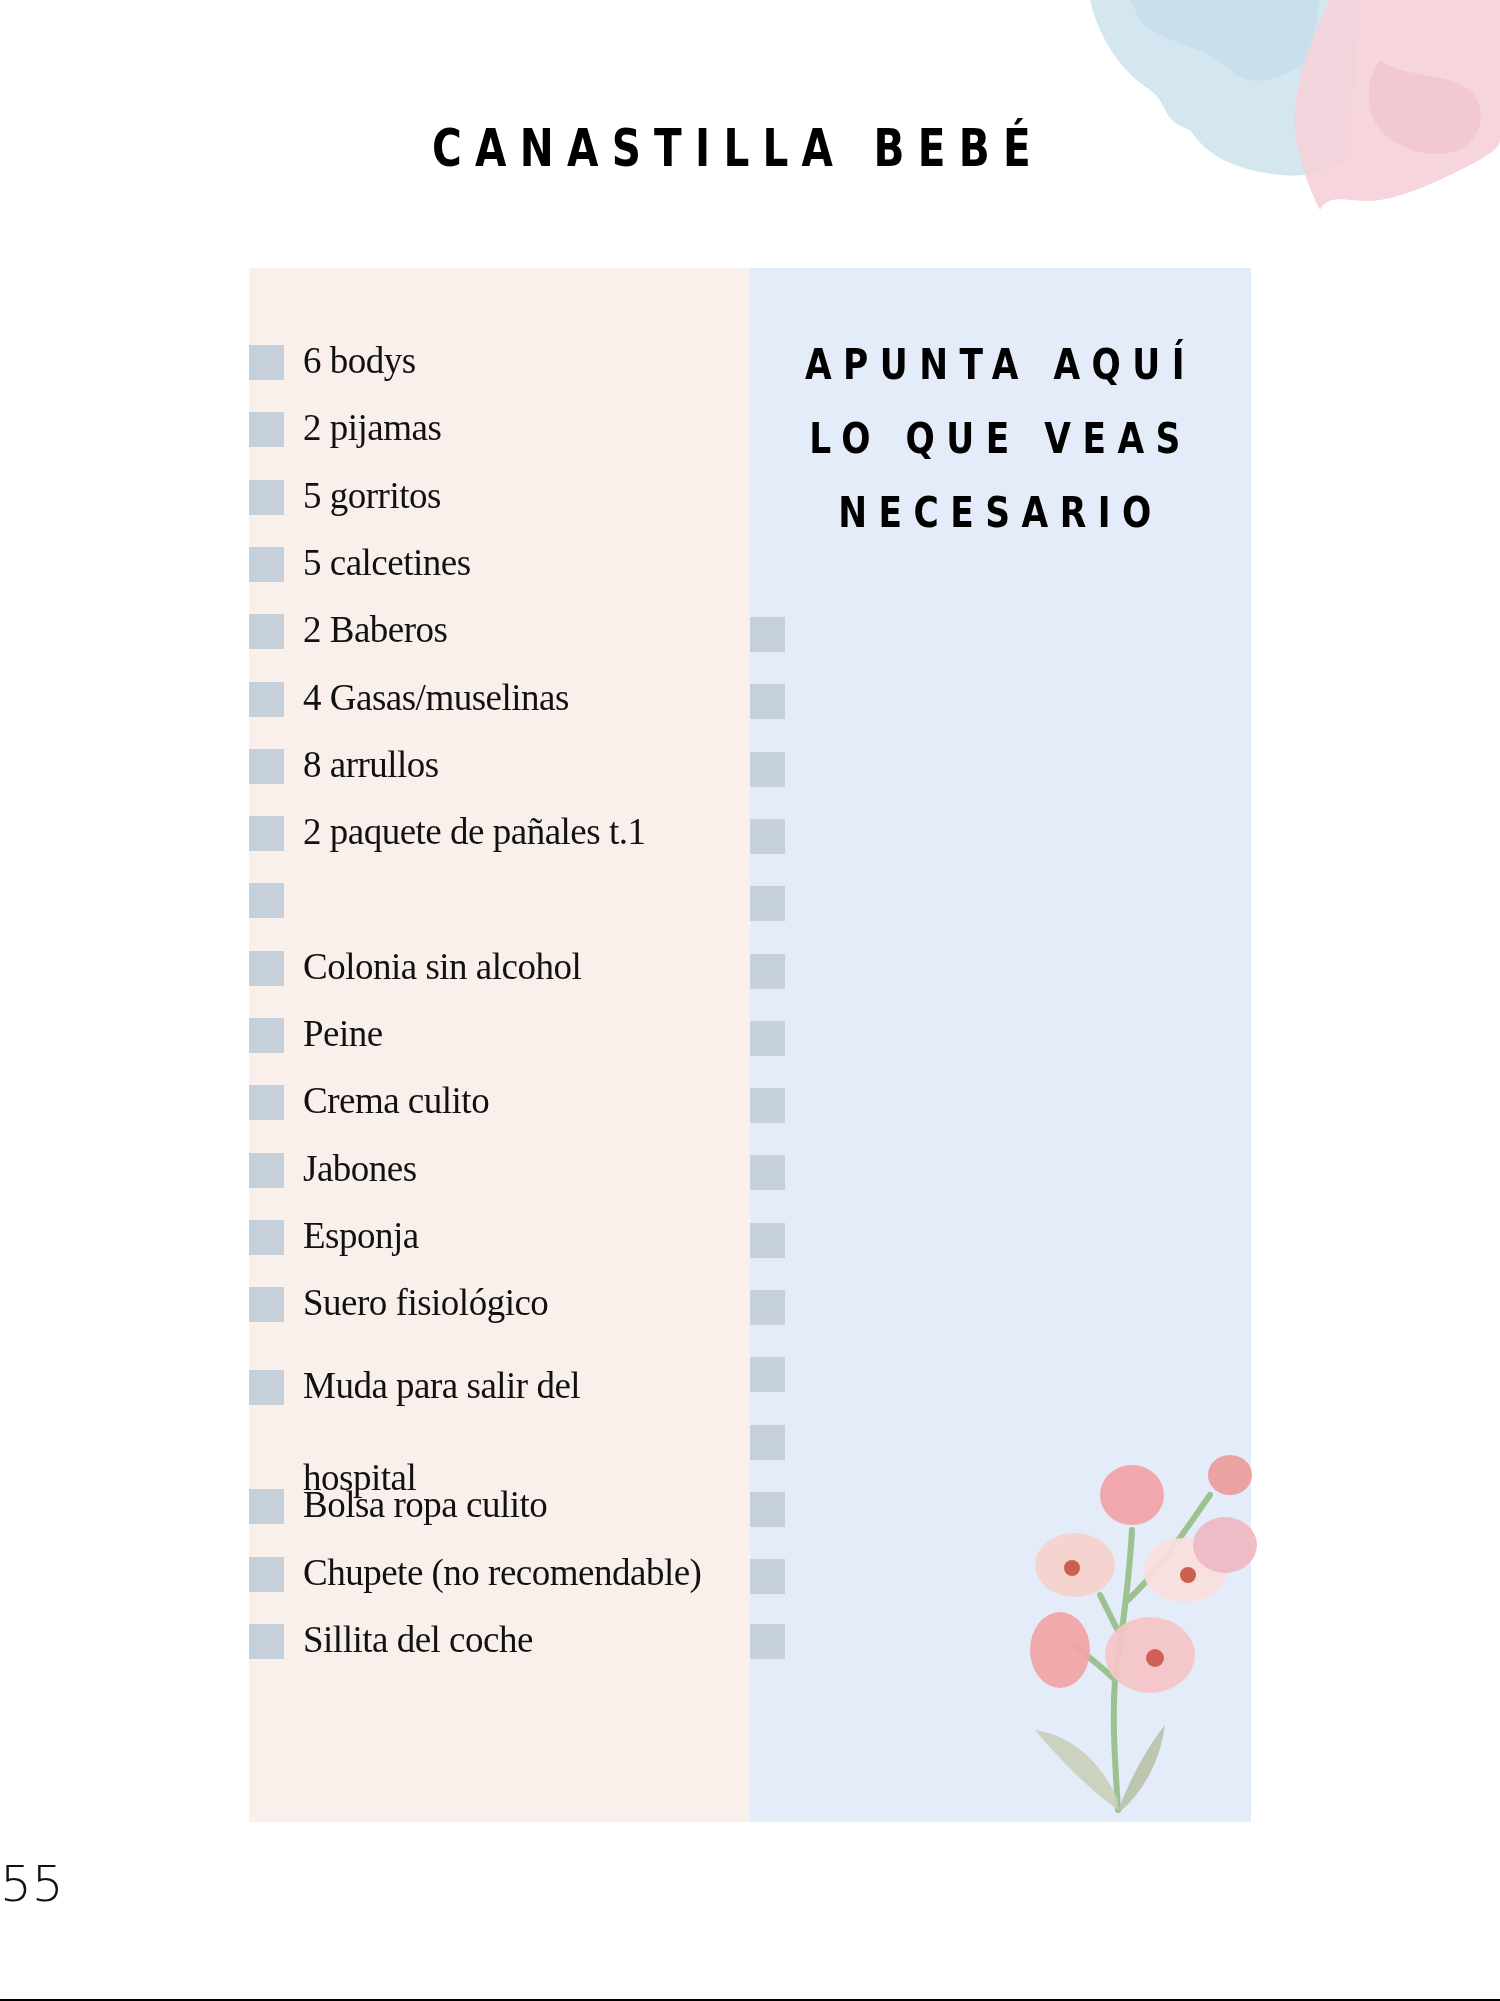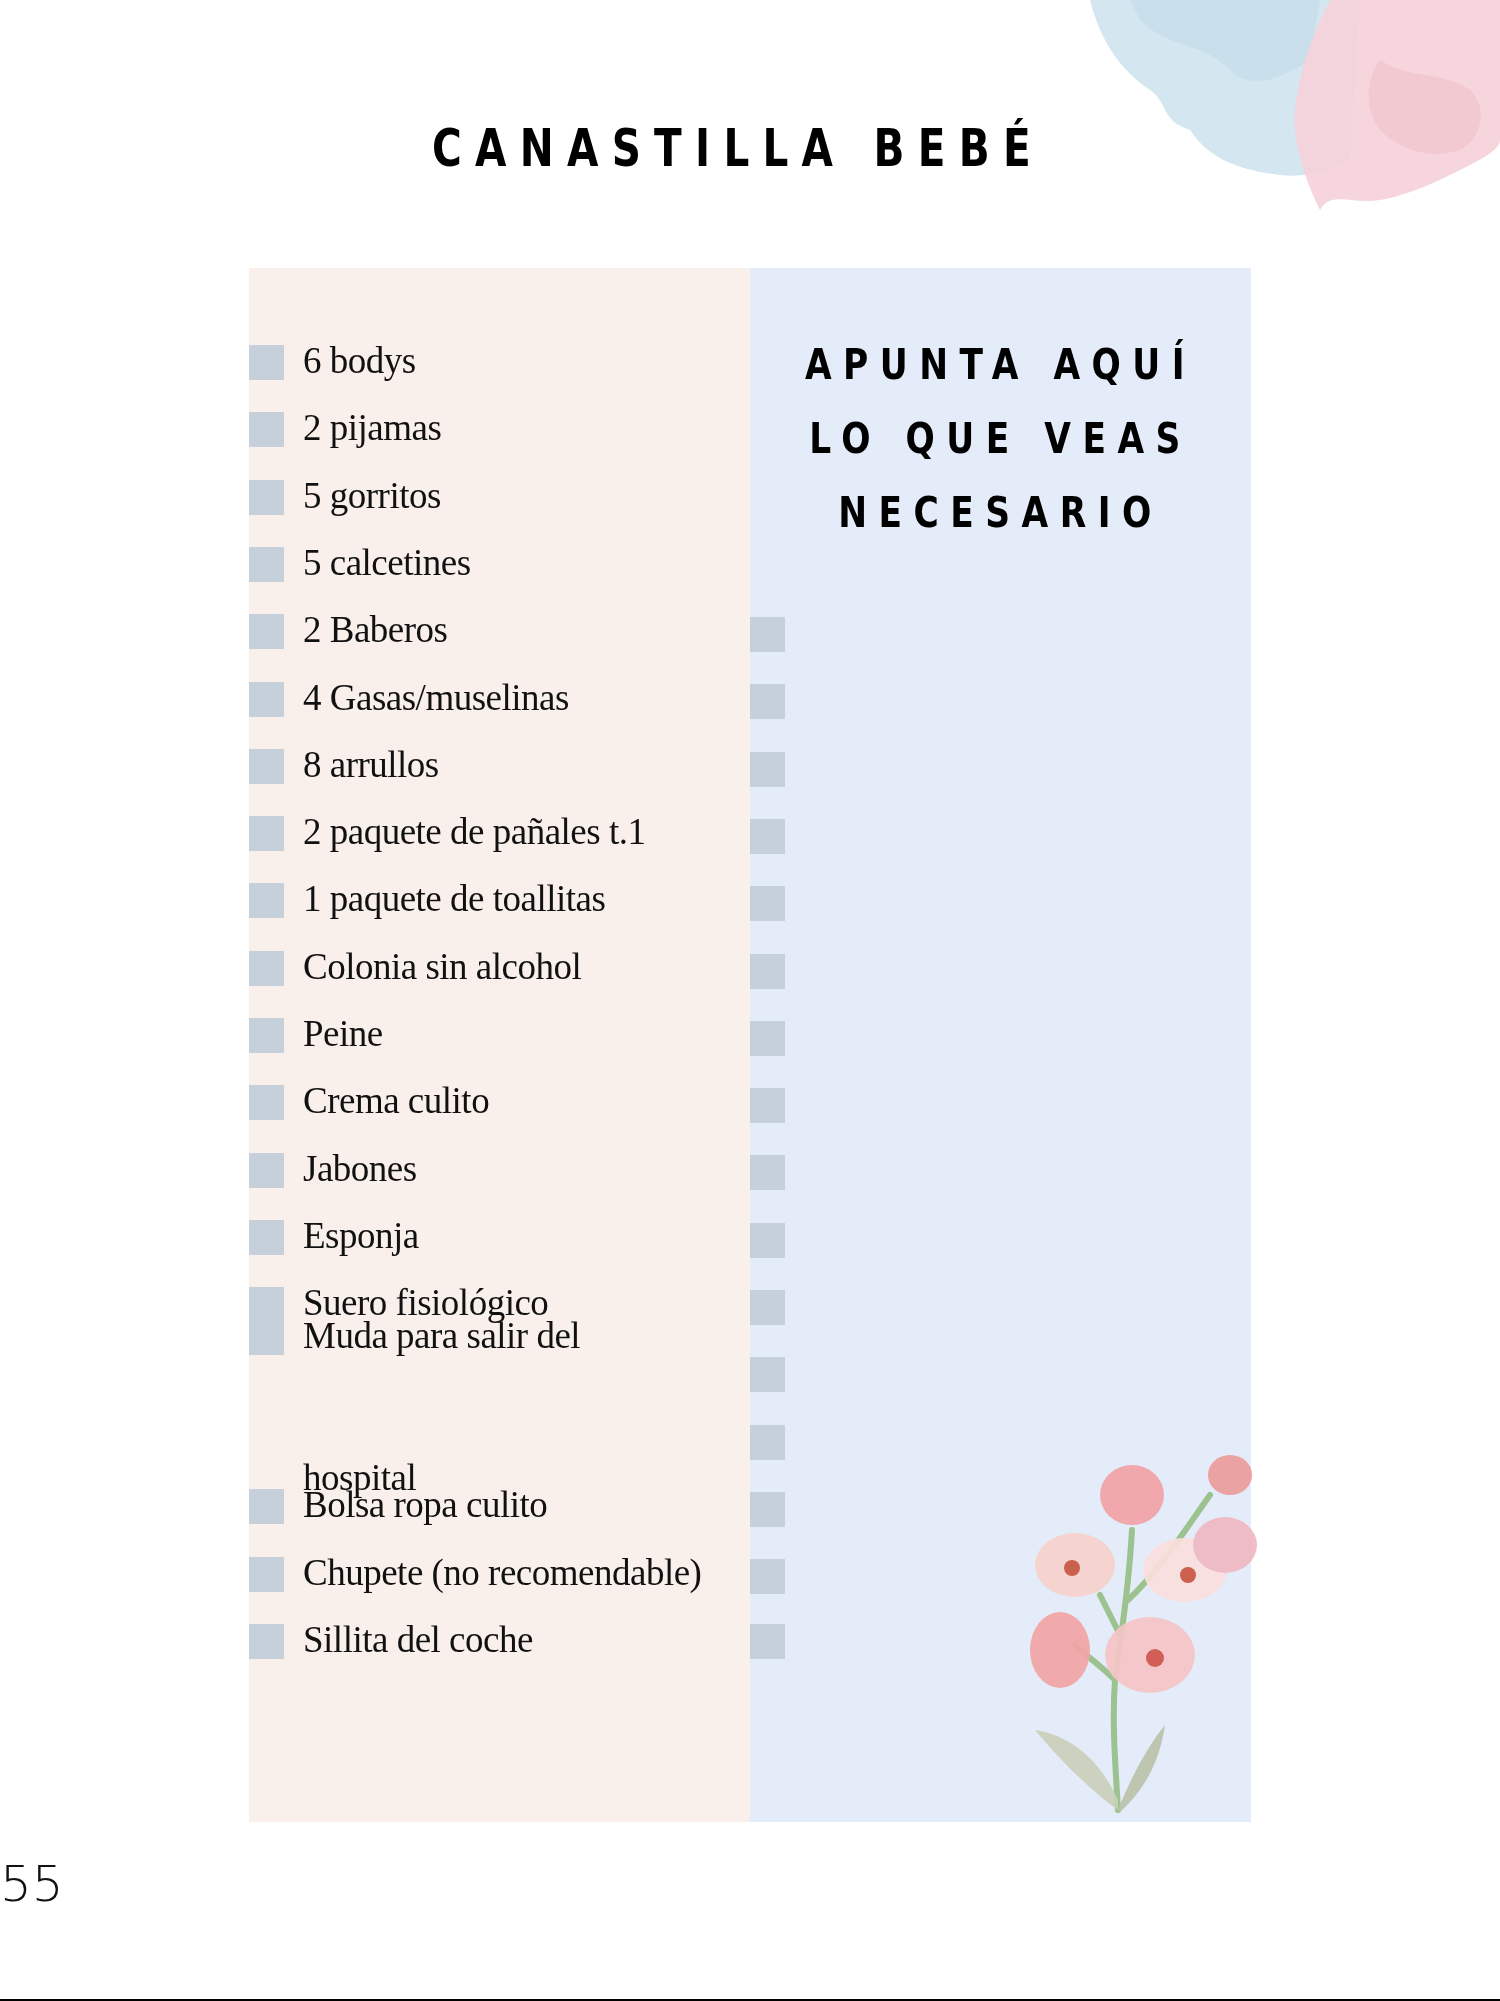--- a/index.html
+++ b/index.html
@@ -88,21 +88,20 @@
   <li class="row" style="top:404px">
       <span class="box"></span>
       <span class="label">8 arrullos</span>
     </li>
   <li class="row" style="top:471px">
       <span class="box"></span>
       <span class="label">2 paquete de pañales t.1</span>
     </li>
   <li class="row" style="top:538px">
       <span class="box"></span>
-      <span class="label">1 paquete de toallitas</span>
     </li>
   <li class="row" style="top:606px">
       <span class="box"></span>
       <span class="label">Colonia sin alcohol</span>
     </li>
   <li class="row" style="top:673px">
       <span class="box"></span>
       <span class="label">Peine</span>
     </li>
   <li class="row" style="top:740px">
@@ -114,21 +113,21 @@
       <span class="label">Jabones</span>
     </li>
   <li class="row" style="top:875px">
       <span class="box"></span>
       <span class="label">Esponja</span>
     </li>
   <li class="row" style="top:942px">
       <span class="box"></span>
       <span class="label">Suero fisiológico</span>
     </li>
-  <li class="row" style="top:975px">
+  <li class="row" style="top:1025px">
       <span class="box"></span>
       <span class="label">Muda para salir del</span>
     </li>
   <li class="row" style="top:1117px">
       <span class="label">hospital</span>
     </li>
   <li class="row" style="top:1144px">
       <span class="box"></span>
       <span class="label">Bolsa ropa culito</span>
     </li>

